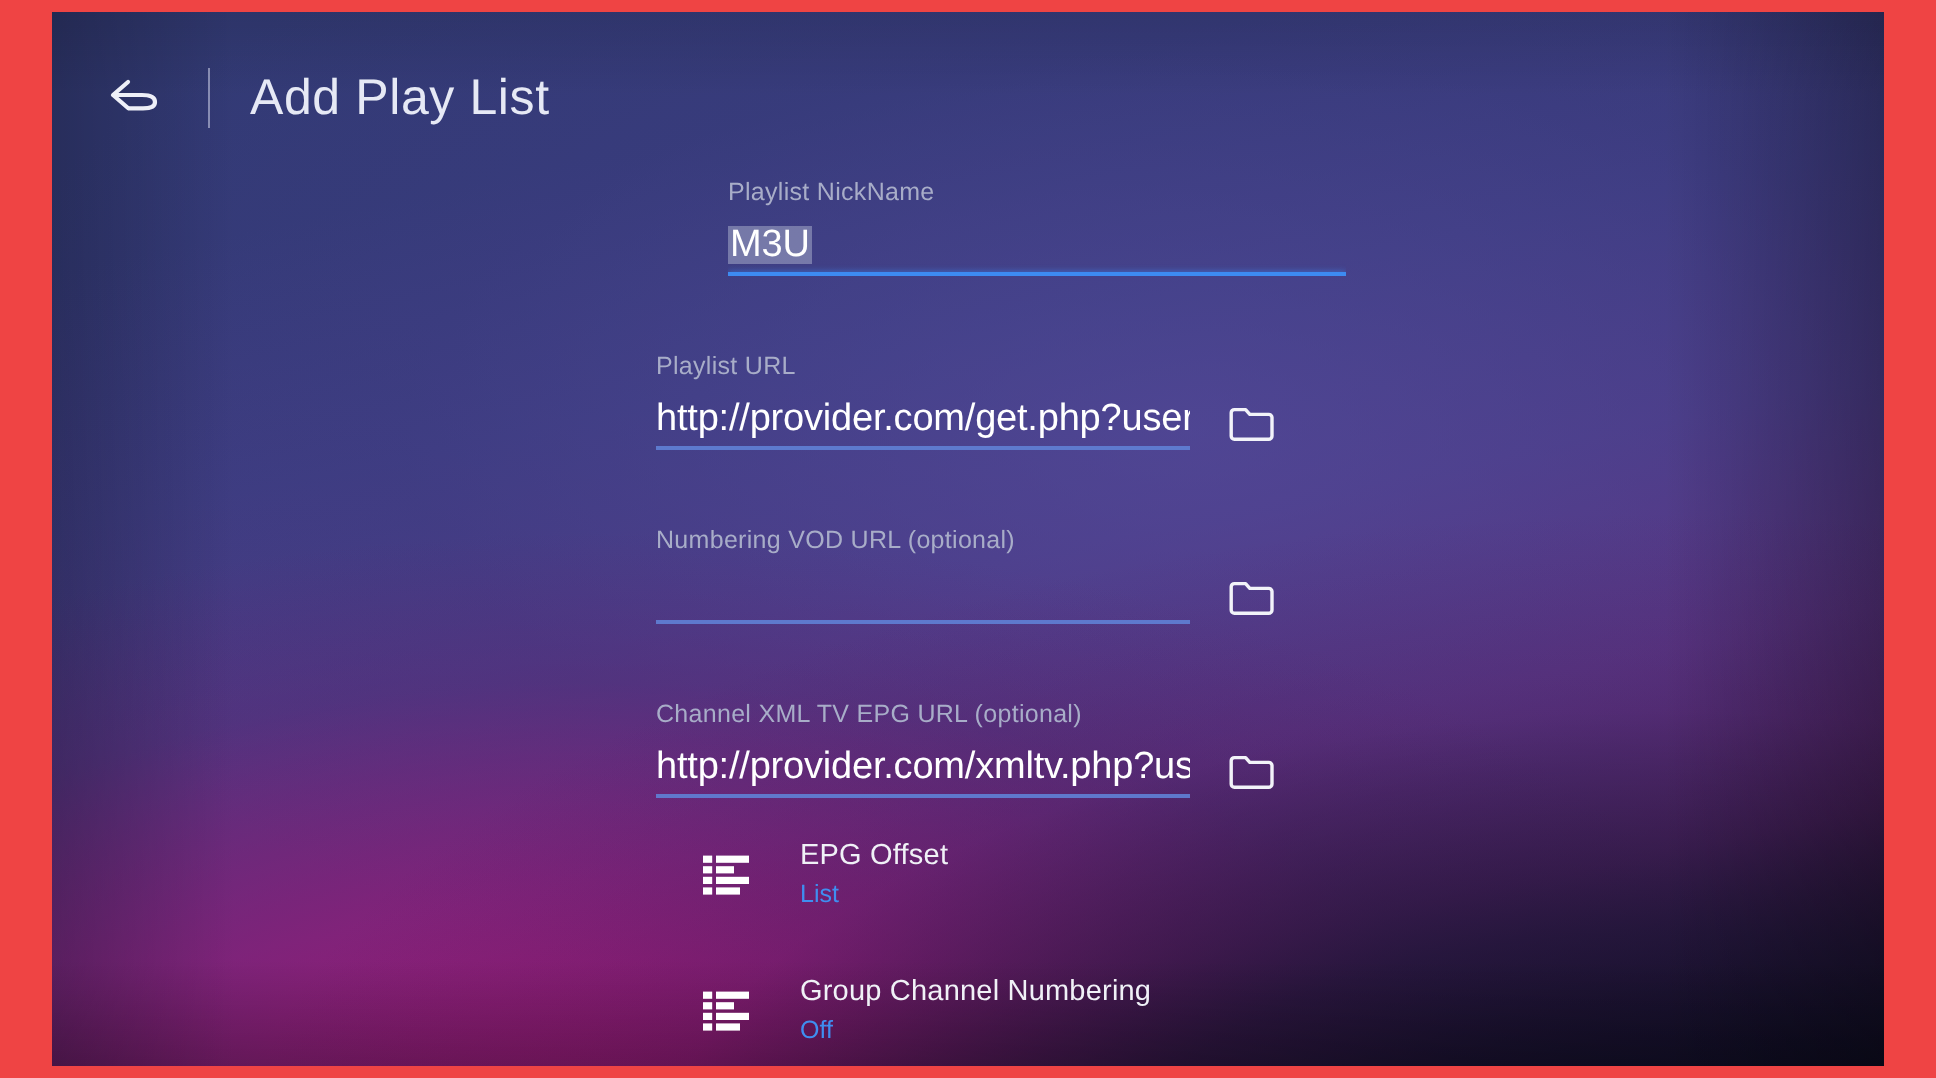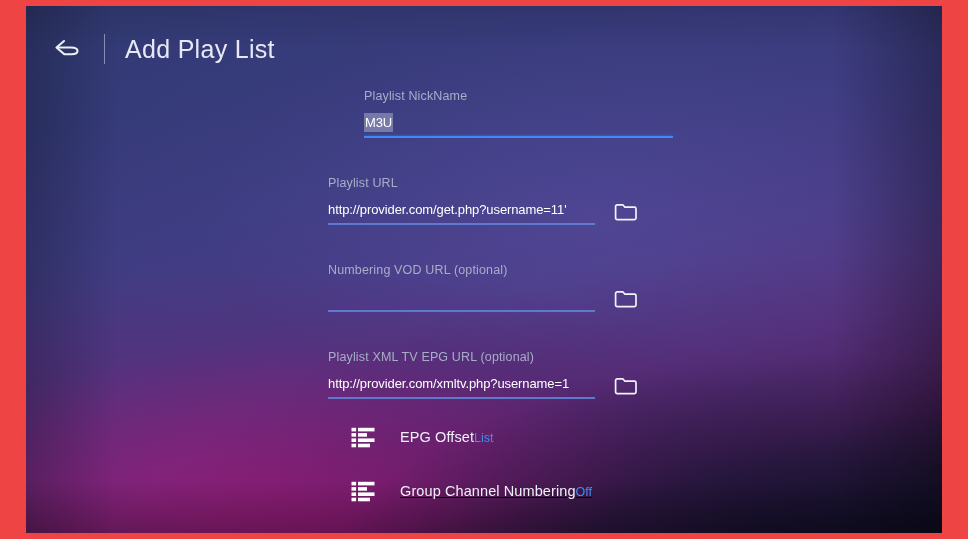--- a/index.html
+++ b/index.html
@@ -115,21 +115,21 @@
     box-sizing: border-box;
   }
   .input-wrap.focused { width: 309px; }
   .input-wrap.normal  { width: 267px; }
 
   .input-value {
     position: absolute;
     left: 0;
     bottom: 6px;
     color: #ffffff;
-    font-size: 13px;
+    font-size: 19px;
     line-height: 19px;
     white-space: nowrap;
     letter-spacing: -0.1px;
   }
   .input-value.selected {
     background: rgba(186,192,214,0.45);
     padding: 0 1px;
   }
 
   .underline {
@@ -175,21 +175,21 @@
     height: 22px;
     flex: 0 0 auto;
     display: flex;
     align-items: center;
     justify-content: center;
   }
   .option-icon svg { display: block; }
   .option-text {
     margin-left: 24px;
     display: flex;
-    flex-direction: row;
+    flex-direction: column;
     justify-content: center;
   }
   .option-title {
     color: #f0f1f7;
     font-size: 14.5px;
     line-height: 18px;
     letter-spacing: 0.1px;
     white-space: nowrap;
   }
   .option-value {
@@ -255,21 +255,21 @@
           </div>
           <div class="folder-btn">
             <svg width="24" height="20" viewBox="0 0 24 20">
               <path d="M1.6 4.4 a1.6 1.6 0 0 1 1.6 -1.6 h5.6 l2.1 2.4 h9.5 a1.6 1.6 0 0 1 1.6 1.6 v9.2 a1.6 1.6 0 0 1 -1.6 1.6 h-17.2 a1.6 1.6 0 0 1 -1.6 -1.6 z" fill="none" stroke="#f2f3f9" stroke-width="1.7" stroke-linejoin="round"></path>
             </svg>
           </div>
         </div>
       </div>
 
       <div class="field-block" style="margin-top: 37px;">
-        <div class="field-label">Playlist XML TV EPG URL (optional)</div>
+        <div class="field-label">Channel XML TV EPG URL (optional)</div>
         <div class="field-row" style="margin-top: 6px;">
           <div class="input-wrap normal">
             <span class="input-value">http://provider.com/xmltv.php?username=1</span>
             <div class="underline normal"></div>
           </div>
           <div class="folder-btn">
             <svg width="24" height="20" viewBox="0 0 24 20">
               <path d="M1.6 4.4 a1.6 1.6 0 0 1 1.6 -1.6 h5.6 l2.1 2.4 h9.5 a1.6 1.6 0 0 1 1.6 1.6 v9.2 a1.6 1.6 0 0 1 -1.6 1.6 h-17.2 a1.6 1.6 0 0 1 -1.6 -1.6 z" fill="none" stroke="#f2f3f9" stroke-width="1.7" stroke-linejoin="round"></path>
             </svg>
           </div>
@@ -288,21 +288,21 @@
             <rect x="0.5" y="16.7" width="4.6" height="3.6" fill="#ffffff"></rect>
             <rect x="7.0" y="16.7" width="12.0" height="3.6" fill="#ffffff"></rect>
           </svg>
         </div>
         <div class="option-text">
           <div class="option-title">EPG Offset</div>
           <div class="option-value">List</div>
         </div>
       </div>
 
-      <div class="option-row" style="margin-top: 6px; text-decoration: underline;">
+      <div class="option-row" style="margin-top: 20px;">
         <div class="option-icon">
           <svg width="24" height="21" viewBox="0 0 24 21">
             <rect x="0.5" y="0.8" width="4.6" height="3.6" fill="#ffffff"></rect>
             <rect x="7.0" y="0.8" width="16.5" height="3.6" fill="#ffffff"></rect>
             <rect x="0.5" y="6.1" width="4.6" height="3.6" fill="#ffffff"></rect>
             <rect x="7.0" y="6.1" width="9.0" height="3.6" fill="#ffffff"></rect>
             <rect x="0.5" y="11.4" width="4.6" height="3.6" fill="#ffffff"></rect>
             <rect x="7.0" y="11.4" width="16.5" height="3.6" fill="#ffffff"></rect>
             <rect x="0.5" y="16.7" width="4.6" height="3.6" fill="#ffffff"></rect>
             <rect x="7.0" y="16.7" width="12.0" height="3.6" fill="#ffffff"></rect>

